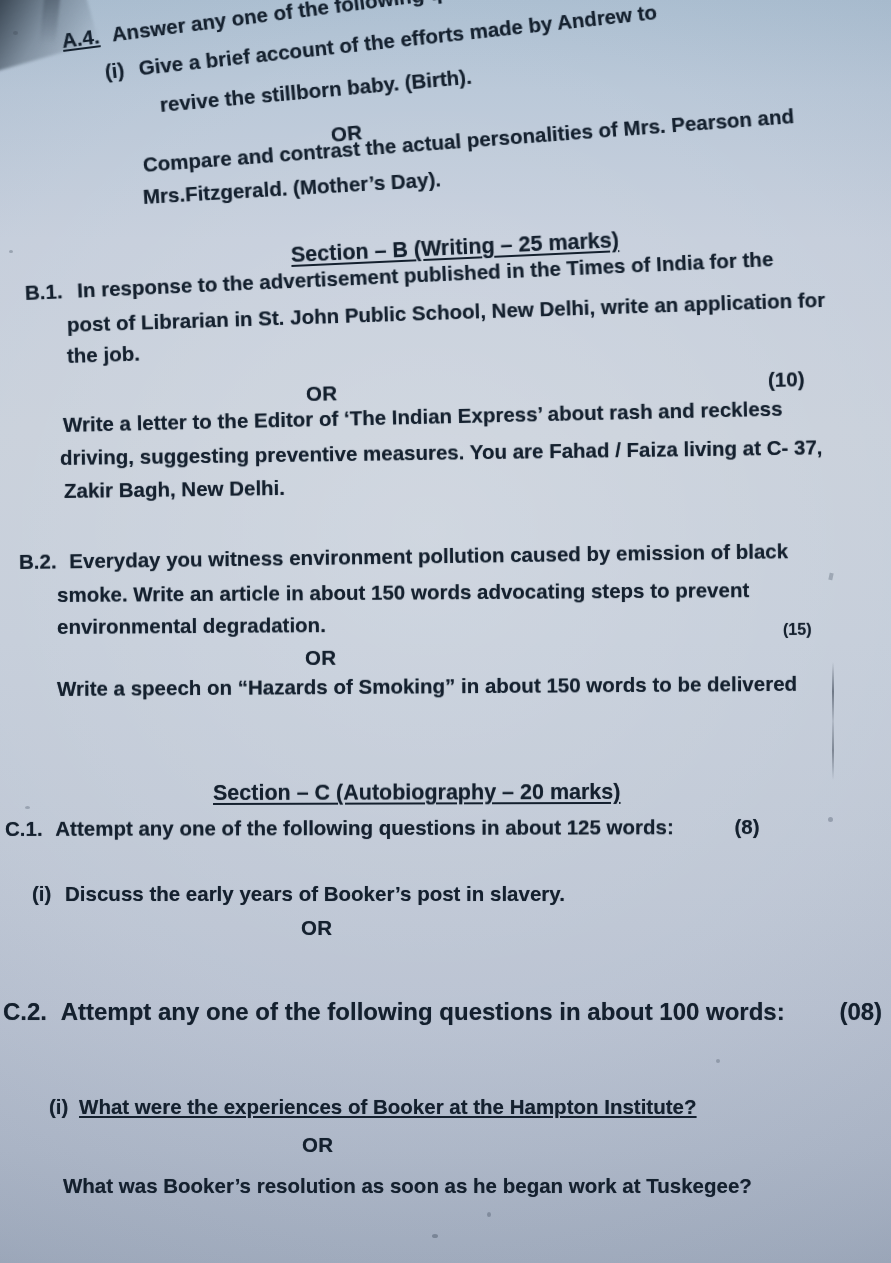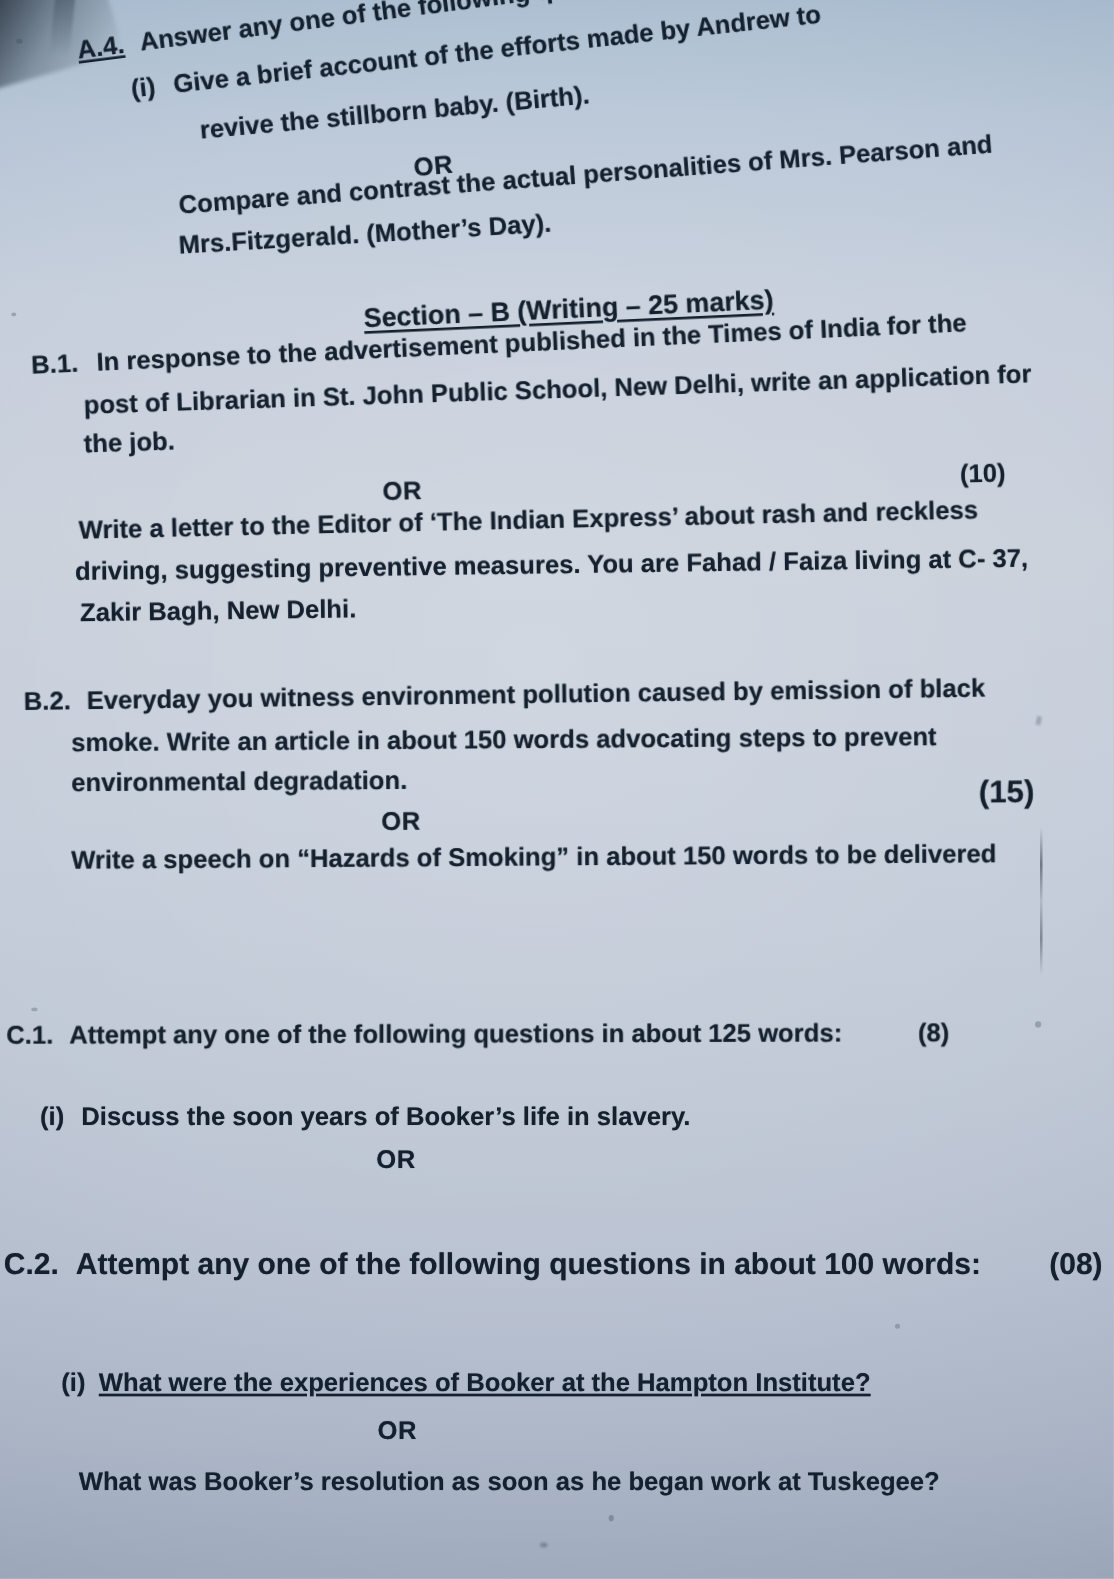--- a/index.html
+++ b/index.html
@@ -193,45 +193,48 @@
       <span class="lbl">B.2.</span>
       <span style="margin-left:7px;">Everyday you witness environment pollution caused by emission of black</span>
     </div>
   </div>
   <div class="blk s10 ink" style="left:57px;top:585px;font-size:20.5px;">
     <div class="ln">smoke. Write an article in about 150 words advocating steps to prevent</div>
   </div>
   <div class="blk s10 ink" style="left:57px;top:617px;font-size:20.5px;">
     <div class="ln">environmental degradation.</div>
   </div>
-  <div class="blk s10 ink" style="left:783px;top:622px;font-size:25px;text-align:right;">
+  <div class="blk s10 ink" style="left:783px;top:622px;font-size:16px;text-align:right;">
     <div class="ln marks">(15)</div>
   </div>
 
   <div class="blk s10 ink" style="left:305px;top:648px;font-size:20.5px;">
     <div class="ln or">OR</div>
   </div>
 
   <div class="blk s10 ink" style="left:57px;top:679px;font-size:20.5px;">
     <div class="ln">Write a speech on “Hazards of Smoking” in about 150 words to be delivered</div>
   </div>
 
+  <div class="blk s11 ink" style="left:213px;top:783px;font-size:21.5px;">
+    <div class="ln hdr">Section – C (Autobiography – 20 marks)</div>
+  </div>
 
   <div class="blk s11 ink" style="left:5px;top:819px;font-size:20.5px;">
     <div class="ln">
       <span class="lbl">C.1.</span>
       <span style="margin-left:7px;">Attempt any one of the following questions in about 125 words:</span>
       <span class="marks" style="margin-left:55px;">(8)</span>
     </div>
   </div>
 
   <div class="blk s0 ink" style="left:32px;top:884px;font-size:20.5px;">
     <div class="ln">
       <span>(i)</span>
-      <span style="margin-left:8px;">Discuss the soon years of Booker’s life in slavery.</span>
+      <span style="margin-left:8px;">Discuss the early years of Booker’s post in slavery.</span>
     </div>
   </div>
 
   <div class="blk s0 ink" style="left:301px;top:918px;font-size:20.5px;">
     <div class="ln or">OR</div>
   </div>
 
 
   <div class="blk s0 ink" style="left:3px;top:1000px;font-size:24px;">
     <div class="ln">

